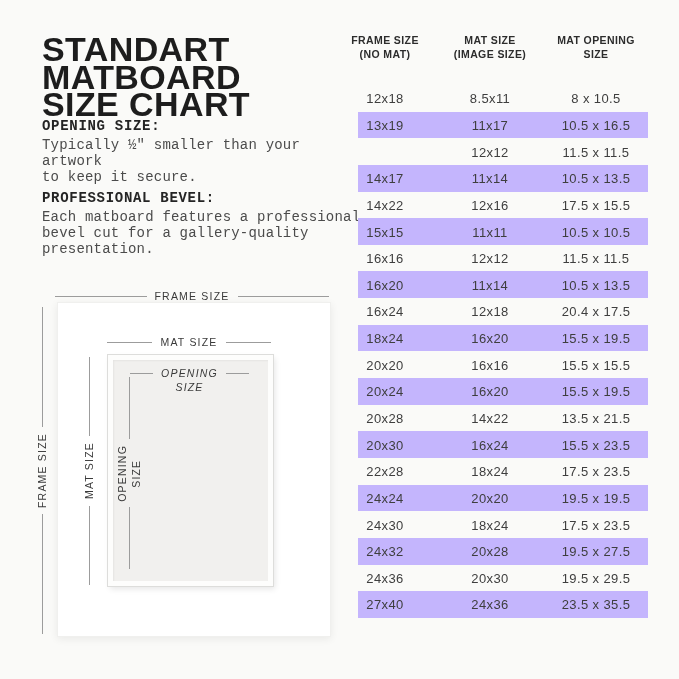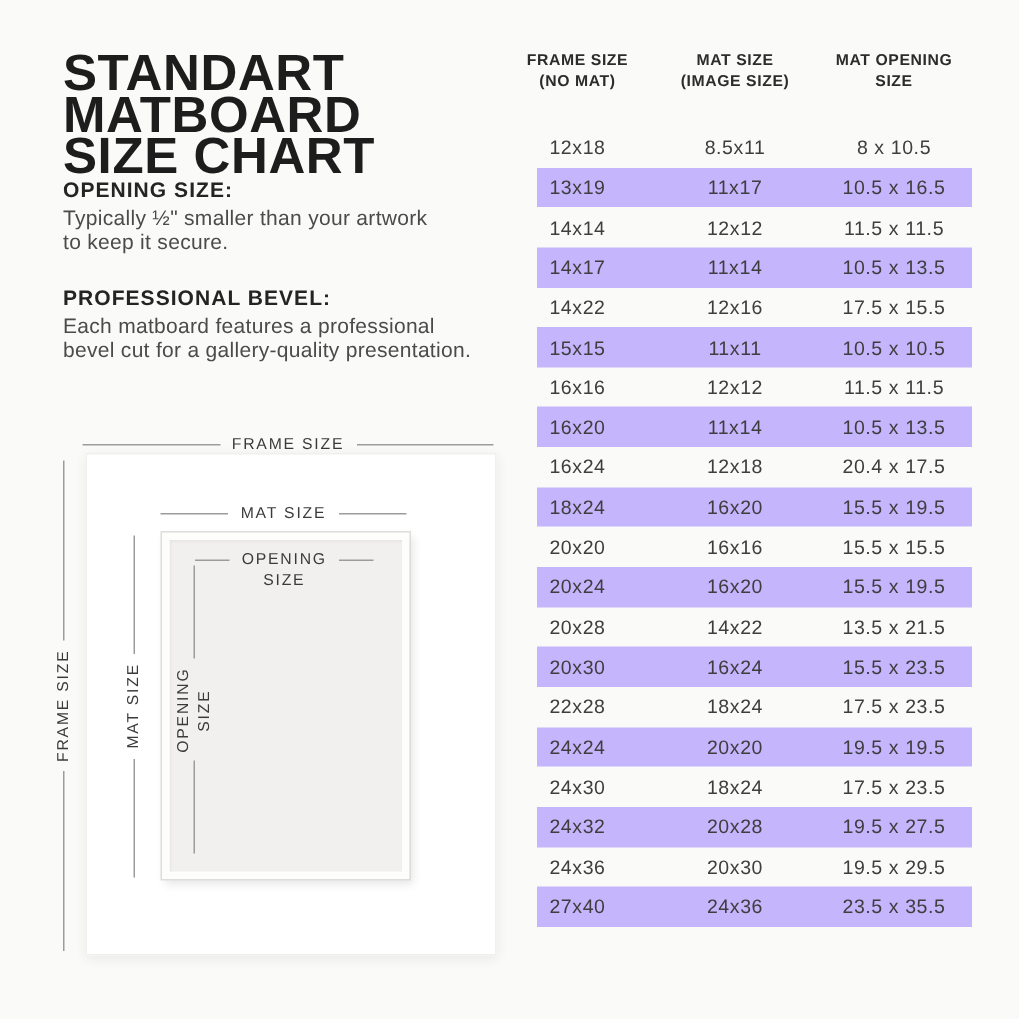--- a/index.html
+++ b/index.html
@@ -10,21 +10,21 @@
     color:#222;
   }
   .abs { position:absolute; }
 
   
   .page-title {
     left:42px; top:36px; width:330px;
     font-size:34px; line-height:27.5px; font-weight:700;
     letter-spacing:0.4px; color:#1d1d1d; white-space:pre-line;
   }
-  .section { left:42px; width:320px; }
+  .section { left:42px; width:320px;font-family:Liberation Mono, monospace; }
   .section-heading {
     font-size:14px; font-weight:700; letter-spacing:0.7px; color:#242424;
   }
   .section-body {
     margin-top:3px; font-size:14px; line-height:16px; letter-spacing:0.2px;
     color:#4b4b4b; white-space:pre-line;
   }
 
   
   .frame-rect {
@@ -37,21 +37,21 @@
     background:#f1f0ee; border:5px solid #fdfdfc; outline:1px solid #dddddb;
     box-shadow:2px 3px 6px rgba(0,0,0,0.10), inset 1px 1px 2px rgba(0,0,0,0.05);
   }
   .dim-label-text {
     font-size:10.5px; letter-spacing:1.2px; color:#3a3a3a;
     line-height:14px; text-align:center; white-space:pre-line;
   }
   .hline { height:1px; background:#9c9c9c; flex:1; }
   .vline { width:1px; background:#9c9c9c; flex:1; }
   .hlabel { display:flex; align-items:center; gap:8px; }
-  .hlabel-top { display:flex; align-items:flex-start; gap:8px; }
+  .hlabel-top { display:flex; align-items:flex-start; gap:8px;font-style:italic; }
   .hlabel-top .hline { margin-top:7px; }
   .vlabel { display:flex; flex-direction:column; align-items:center; gap:6px; }
   .vtext { writing-mode:vertical-rl; transform:rotate(180deg); white-space:pre-line; text-align:center; }
 
   .frame-top-label   { left:55px;  top:289px; width:274px; }
   .mat-top-label     { left:107px; top:335px; width:164px; }
   .opening-top-label { left:130px; top:366px; width:119px; }
   .frame-side-label   { left:34px;  top:307px; height:327px; width:16px; }
   .mat-side-label     { left:81px;  top:357px; height:228px; width:16px; }
   .opening-side-label { left:115px; top:377px; height:192px; width:28px; }
@@ -151,21 +151,20 @@
       <div class="tcell c1">12x18</div>
       <div class="tcell c2">8.5x11</div>
       <div class="tcell c3">8 x 10.5</div>
     </div>
     <div class="trow shaded">
       <div class="tcell c1">13x19</div>
       <div class="tcell c2">11x17</div>
       <div class="tcell c3">10.5 x 16.5</div>
     </div>
     <div class="trow">
-      <div class="tcell c1">14x14</div>
       <div class="tcell c2">12x12</div>
       <div class="tcell c3">11.5 x 11.5</div>
     </div>
     <div class="trow shaded">
       <div class="tcell c1">14x17</div>
       <div class="tcell c2">11x14</div>
       <div class="tcell c3">10.5 x 13.5</div>
     </div>
     <div class="trow">
       <div class="tcell c1">14x22</div>

